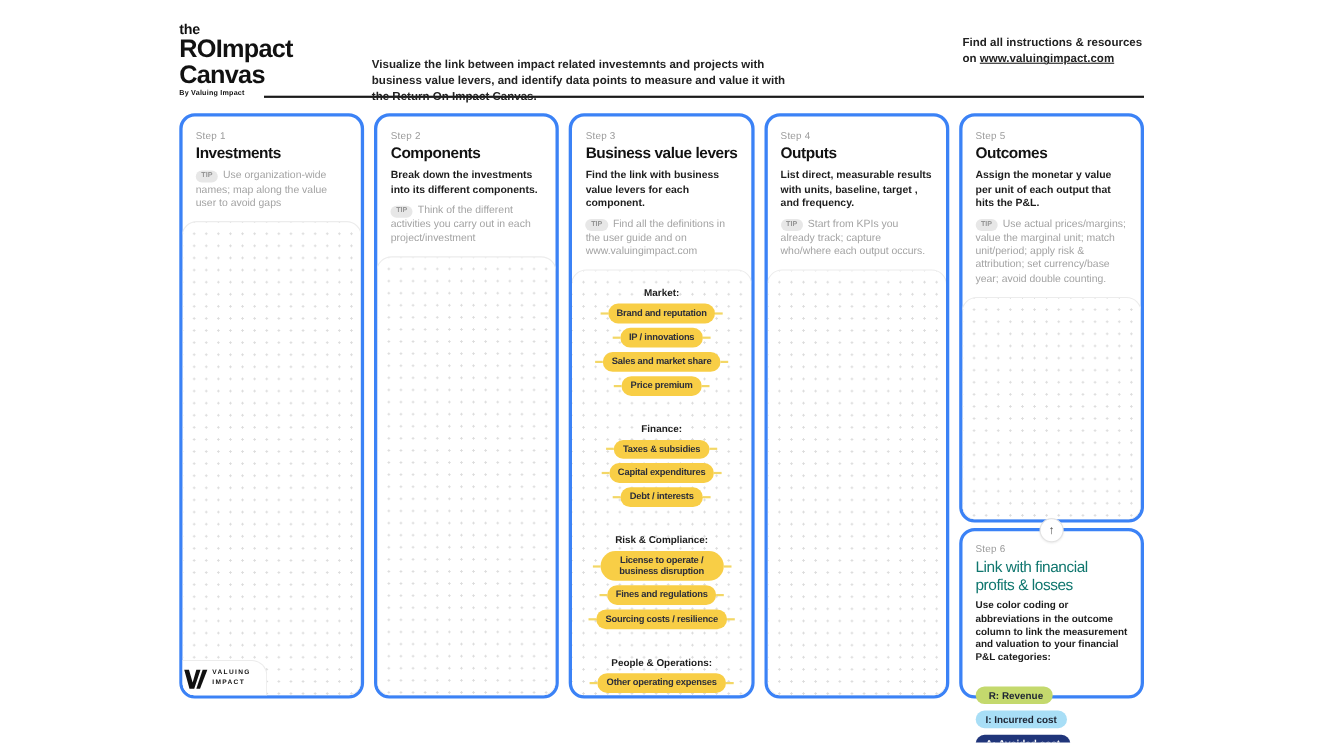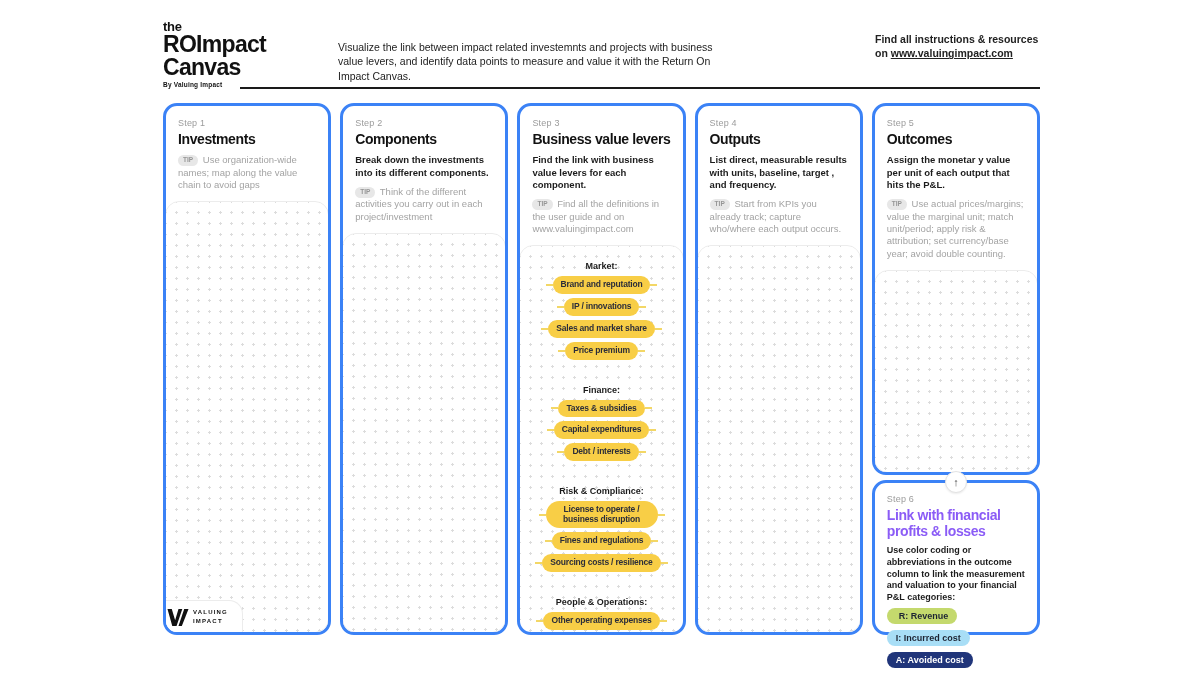--- a/index.html
+++ b/index.html
@@ -5,22 +5,22 @@
   * { box-sizing: border-box; margin: 0; padding: 0; }
   html, body { width: 1200px; height: 675px; background: #ffffff;
     font-family: "Liberation Sans", sans-serif; overflow: hidden; position: relative; }
 
   
   .hdr-logo { position: absolute; left: 163px; top: 20px; color: #111; }
   .hdr-logo .the { font-size: 13px; font-weight: 800; letter-spacing: -0.3px; line-height: 1; }
   .hdr-logo .big { font-size: 23px; font-weight: 800; letter-spacing: -0.7px; line-height: 0.98; }
   .hdr-logo .byline { font-size: 6.5px; font-weight: 700; margin-top: 3px; letter-spacing: 0.2px; }
   .hdr-rule { position: absolute; left: 240px; top: 87px; width: 800px; height: 2px; background: #1a1a1a; }
-  .hdr-desc { position: absolute; left: 338px; top: 40px; width: 382px;
-    font-size: 10.5px; font-weight: 400; color: #222; line-height: 1.38; }
+  .hdr-desc { position: absolute; left: 338px; top: 52px; width: 382px;
+    font-size: 10.5px; font-weight: 700; color: #222; line-height: 1.38; }
   .hdr-res { position: absolute; left: 875px; top: 32px; width: 180px;
     font-size: 10.5px; font-weight: 700; color: #222; line-height: 1.38; }
   .hdr-res a { color: #222; text-decoration: underline; text-align: right; }
 
   
   .board { position: absolute; left: 163px; top: 103px; width: 877px; height: 532px;
     display: flex; gap: 9px; }
   .col { flex: 1 1 0; display: flex; flex-direction: column; min-width: 0; }
   .card { background: #fff; border: 3px solid #3b82f6; border-radius: 14px;
     display: flex; flex-direction: column; position: relative; }
@@ -47,23 +47,23 @@
     letter-spacing: -0.2px; padding: 4px 8px; border-radius: 999px; white-space: nowrap;
     text-align: center; line-height: 1.15; }
   .tag.wrap { white-space: normal; max-width: 112px; }
 
   
   .col5 .card.outcomes { flex: 1 1 auto; overflow: hidden; margin-bottom: 5px; }
   .card.step6 { flex: 0 0 auto; height: 155px; padding: 11px 12px; overflow: visible; }
   .arrow-badge { position: absolute; top: -12px; left: 50%; margin-left: -11px; width: 22px; height: 22px;
     background: #fff; border: 1px solid #e3e3e3; border-radius: 50%; box-shadow: 0 1px 2px rgba(0,0,0,0.08);
     display: flex; align-items: center; justify-content: center; font-size: 11px; color: #4a4a4a; cursor: pointer; }
-  .s6-title { font-size: 14px; font-weight: 700; color: #8b5cf6; letter-spacing: -0.4px;
+  .s6-title { font-size: 14px; font-weight: 400; color: #0f766e; letter-spacing: -0.4px;
     line-height: 1.12; margin-bottom: 6px; }
-  .s6-desc { font-size: 9px; font-weight: 700; color: #1c1c1c; line-height: 1.3; margin-bottom: 4px; }
+  .s6-desc { font-size: 9px; font-weight: 700; color: #1c1c1c; line-height: 1.3; margin-bottom: 20px; }
   .badges { display: flex; flex-wrap: wrap; gap: 6px; }
   .badge { font-size: 9px; font-weight: 700; padding: 3px 9px; border-radius: 999px; white-space: nowrap; }
   .badge-r { background: #c4d96d; color: #1d2433; padding-left: 12px; }
   .badge-i { background: #a8def6; color: #1d2433; }
   .badge-a { background: #20357a; color: #ffffff; }
 
   
   .logo-notch { position: absolute; left: -1px; bottom: -1px; width: 78px; height: 33px;
     background: #fff; border-top: 1px solid #ececec; border-right: 1px solid #ececec;
     border-top-right-radius: 14px; display: flex; align-items: center; padding-left: 2px; gap: 4px; }
@@ -85,21 +85,21 @@
   <span>on </span><a href="#">www.valuingimpact.com</a>
 </div>
 
 <div class="board">
 
   <div class="col">
     <div class="card full">
       <div class="col-head">
         <div class="step">Step 1</div>
         <div class="title">Investments</div>
-        <div class="tip"><span class="tip-badge">TIP</span> <span>Use organization-wide names; map along the value chain to avoid gaps</span></div>
+        <div class="tip"><span class="tip-badge">TIP</span> <span>Use organization-wide names; map along the value user to avoid gaps</span></div>
       </div>
       <div class="dots"></div>
       <div class="logo-notch">
         <svg width="22" height="21" viewBox="0 0 46 40">
           <polygon points="1,2 10,2 17,26 24,2 32,2 20,38 11,38" fill="#111"></polygon>
           <polygon points="36,2 45,2 31,38 24,38" fill="#111"></polygon>
         </svg>
         <div class="vi-text">
           <div>VALUING</div>
           <div>IMPACT</div>

